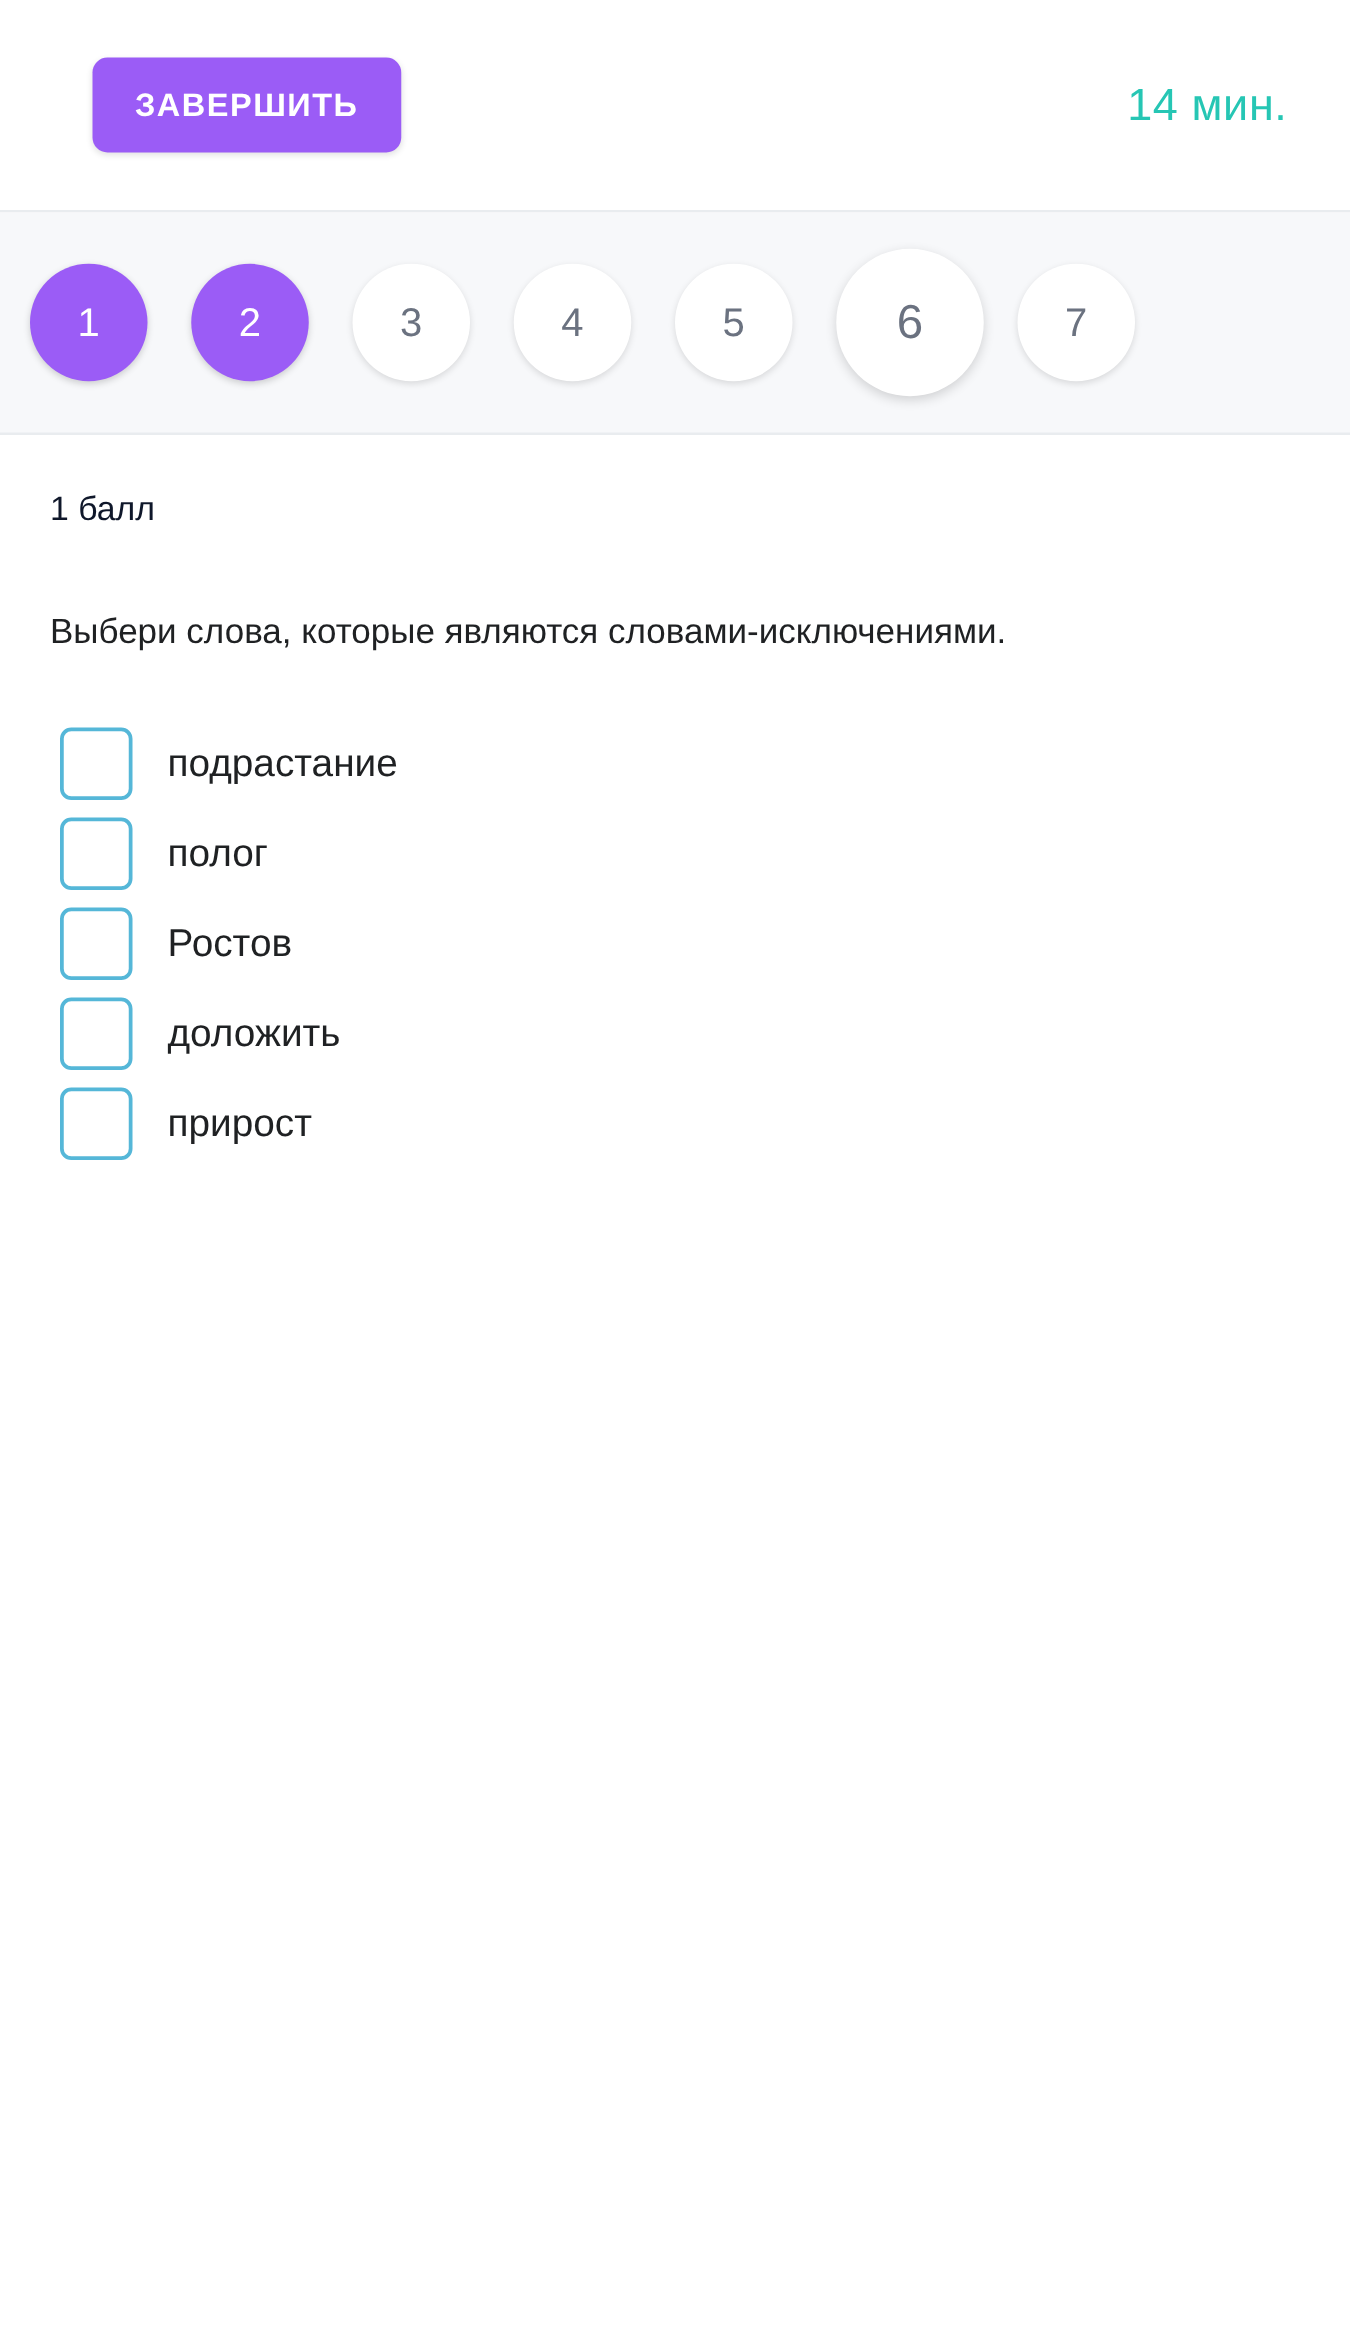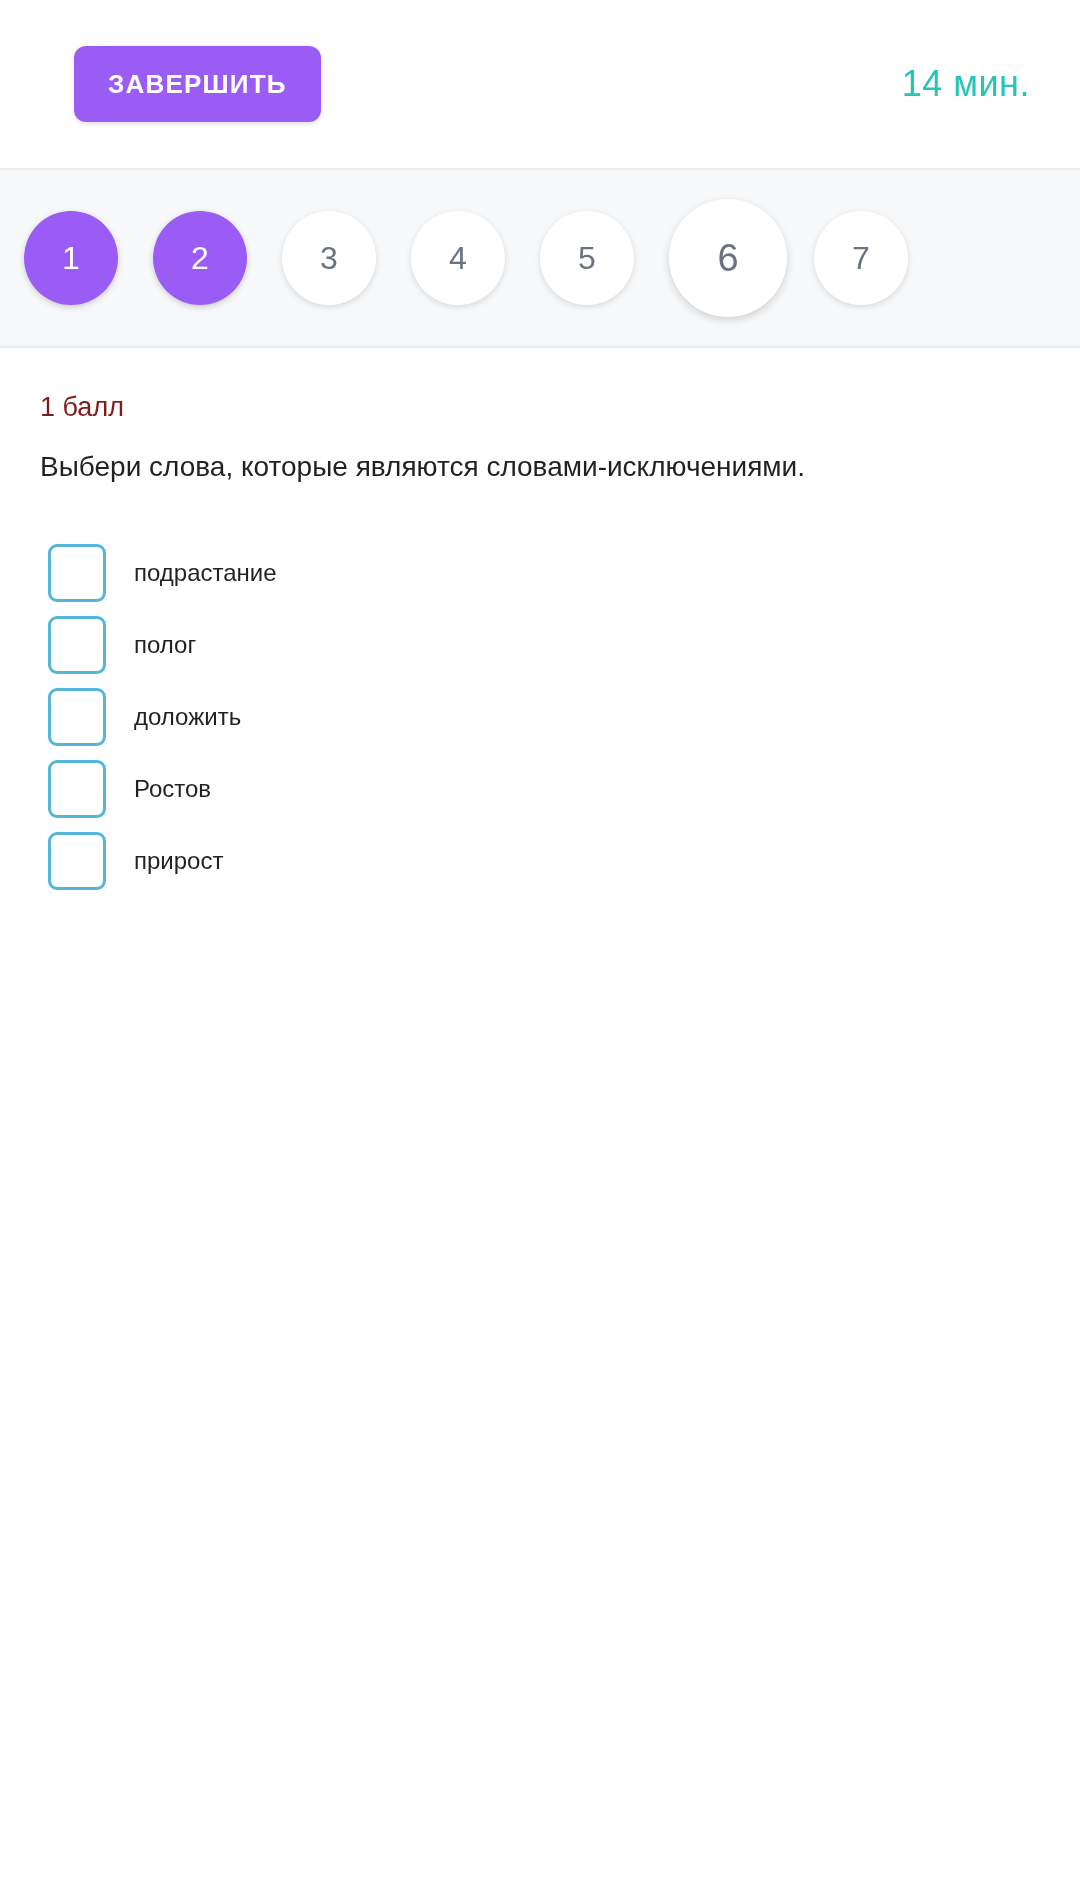--- a/index.html
+++ b/index.html
@@ -101,23 +101,23 @@
     margin-right: 27px;
     box-shadow: 0 3px 9px rgba(0,0,0,0.16);
   }
 
   
   .question-area {
     padding: 44px 40px 0 40px;
   }
 
   .points {
-    color: #7f1d1d;
+    color: #0f172a;
     font-size: 27px;
-    margin-bottom: 22px;
+    margin-bottom: 60px;
   }
 
   .question-text {
     color: #1f2123;
     font-size: 28px;
     line-height: 1.6;
     max-width: 880px;
     margin-bottom: 54px;
   }
 
@@ -137,21 +137,21 @@
     height: 58px;
     border: 3px solid #55b7d8;
     border-radius: 9px;
     background: #ffffff;
     flex: 0 0 auto;
     margin-left: 8px;
     margin-right: 28px;
   }
 
   .option-label {
-    font-size: 24px;
+    font-size: 31px;
     color: #1f2123;
   }
 </style>
 </head>
 <body>
 
 <div class="app">
 
   <div class="topbar">
     <button class="finish-button">ЗАВЕРШИТЬ</button>
@@ -176,25 +176,25 @@
       <div class="option-row">
         <span class="checkbox"></span>
         <span class="option-label">подрастание</span>
       </div>
       <div class="option-row">
         <span class="checkbox"></span>
         <span class="option-label">полог</span>
       </div>
       <div class="option-row">
         <span class="checkbox"></span>
+        <span class="option-label">Ростов</span>
+      </div>
+      <div class="option-row">
+        <span class="checkbox"></span>
         <span class="option-label">доложить</span>
-      </div>
-      <div class="option-row">
-        <span class="checkbox"></span>
-        <span class="option-label">Ростов</span>
       </div>
       <div class="option-row">
         <span class="checkbox"></span>
         <span class="option-label">прирост</span>
       </div>
     </div>
   </div>
 
 </div>
 

